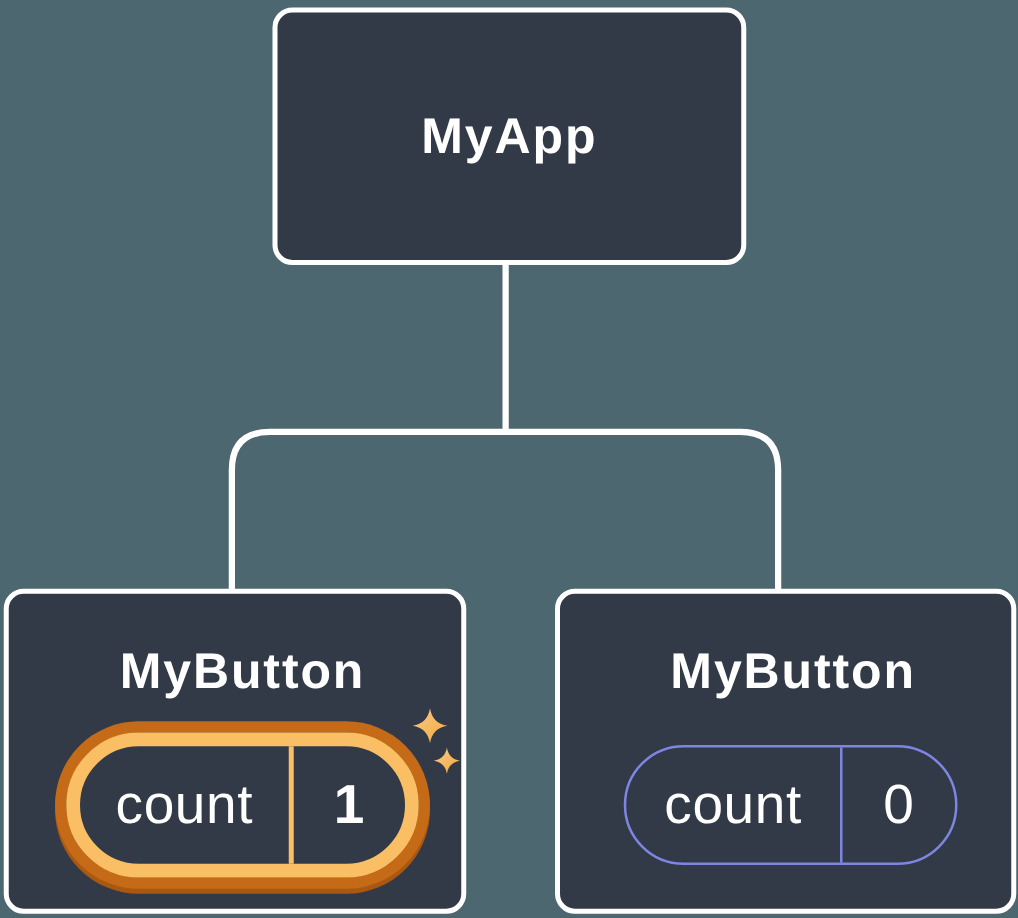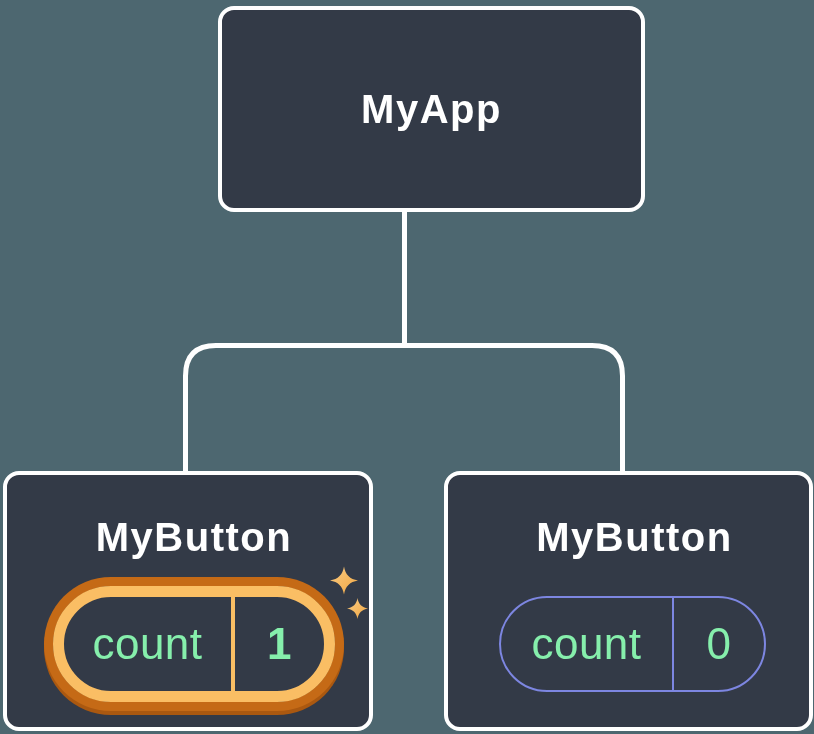--- a/index.html
+++ b/index.html
@@ -7,21 +7,21 @@
     position:relative;width:814px;height:734px;overflow:hidden;
     background:#4D6770;
     font-family:"Liberation Sans",sans-serif;
   }
   .connectors{position:absolute;left:0;top:0;width:814px;height:734px;}
 
   .node{
     position:absolute;box-sizing:border-box;
     background:#333A47;border:4.5px solid #FFFFFF;border-radius:16px;
   }
-  .node-root{left:218px;top:6px;width:427px;height:206px;
+  .node-root{left:218px;top:6px;width:379px;height:206px;
     display:flex;align-items:center;justify-content:center;}
   .node-left{left:3px;top:471px;width:370px;height:260px;}
   .node-right{left:444px;top:471px;width:369px;height:260px;}
 
   .node-label{
     color:#FFFFFF;font-size:40px;font-weight:600;letter-spacing:1.5px;
     text-align:center;white-space:nowrap;
   }
   .child-label{position:absolute;left:12px;right:0;top:40px;}
 
@@ -33,21 +33,21 @@
     left:46px;top:111px;width:282px;height:116px;
     border:11px solid #FABE64;border-radius:60px;
     box-shadow:0 0 0 9px #C56A16, 0 4px 0 9px #AA5810;
   }
   .pill-plain{
     left:51px;top:121px;width:267px;height:96px;
     border:2px solid #7D86E1;border-radius:50px;
   }
   .seg{
     display:flex;align-items:center;justify-content:center;
-    color:#86efac;font-size:44px;letter-spacing:0.5px;white-space:nowrap;
+    color:#ffffff;font-size:44px;letter-spacing:0.5px;white-space:nowrap;
   }
   .seg-name{flex:1;}
   .pill-gold .seg-value{width:89px;font-weight:700;}
   .pill-plain .seg-value{width:90px;}
   .divider{flex:none;}
   .divider-gold{width:4px;background:#FABE64;}
   .divider-purple{width:2px;background:#7D86E1;}
 
   .sparkle{position:absolute;}
   .sparkle-lg{left:323px;top:90px;width:28px;height:31px;}

